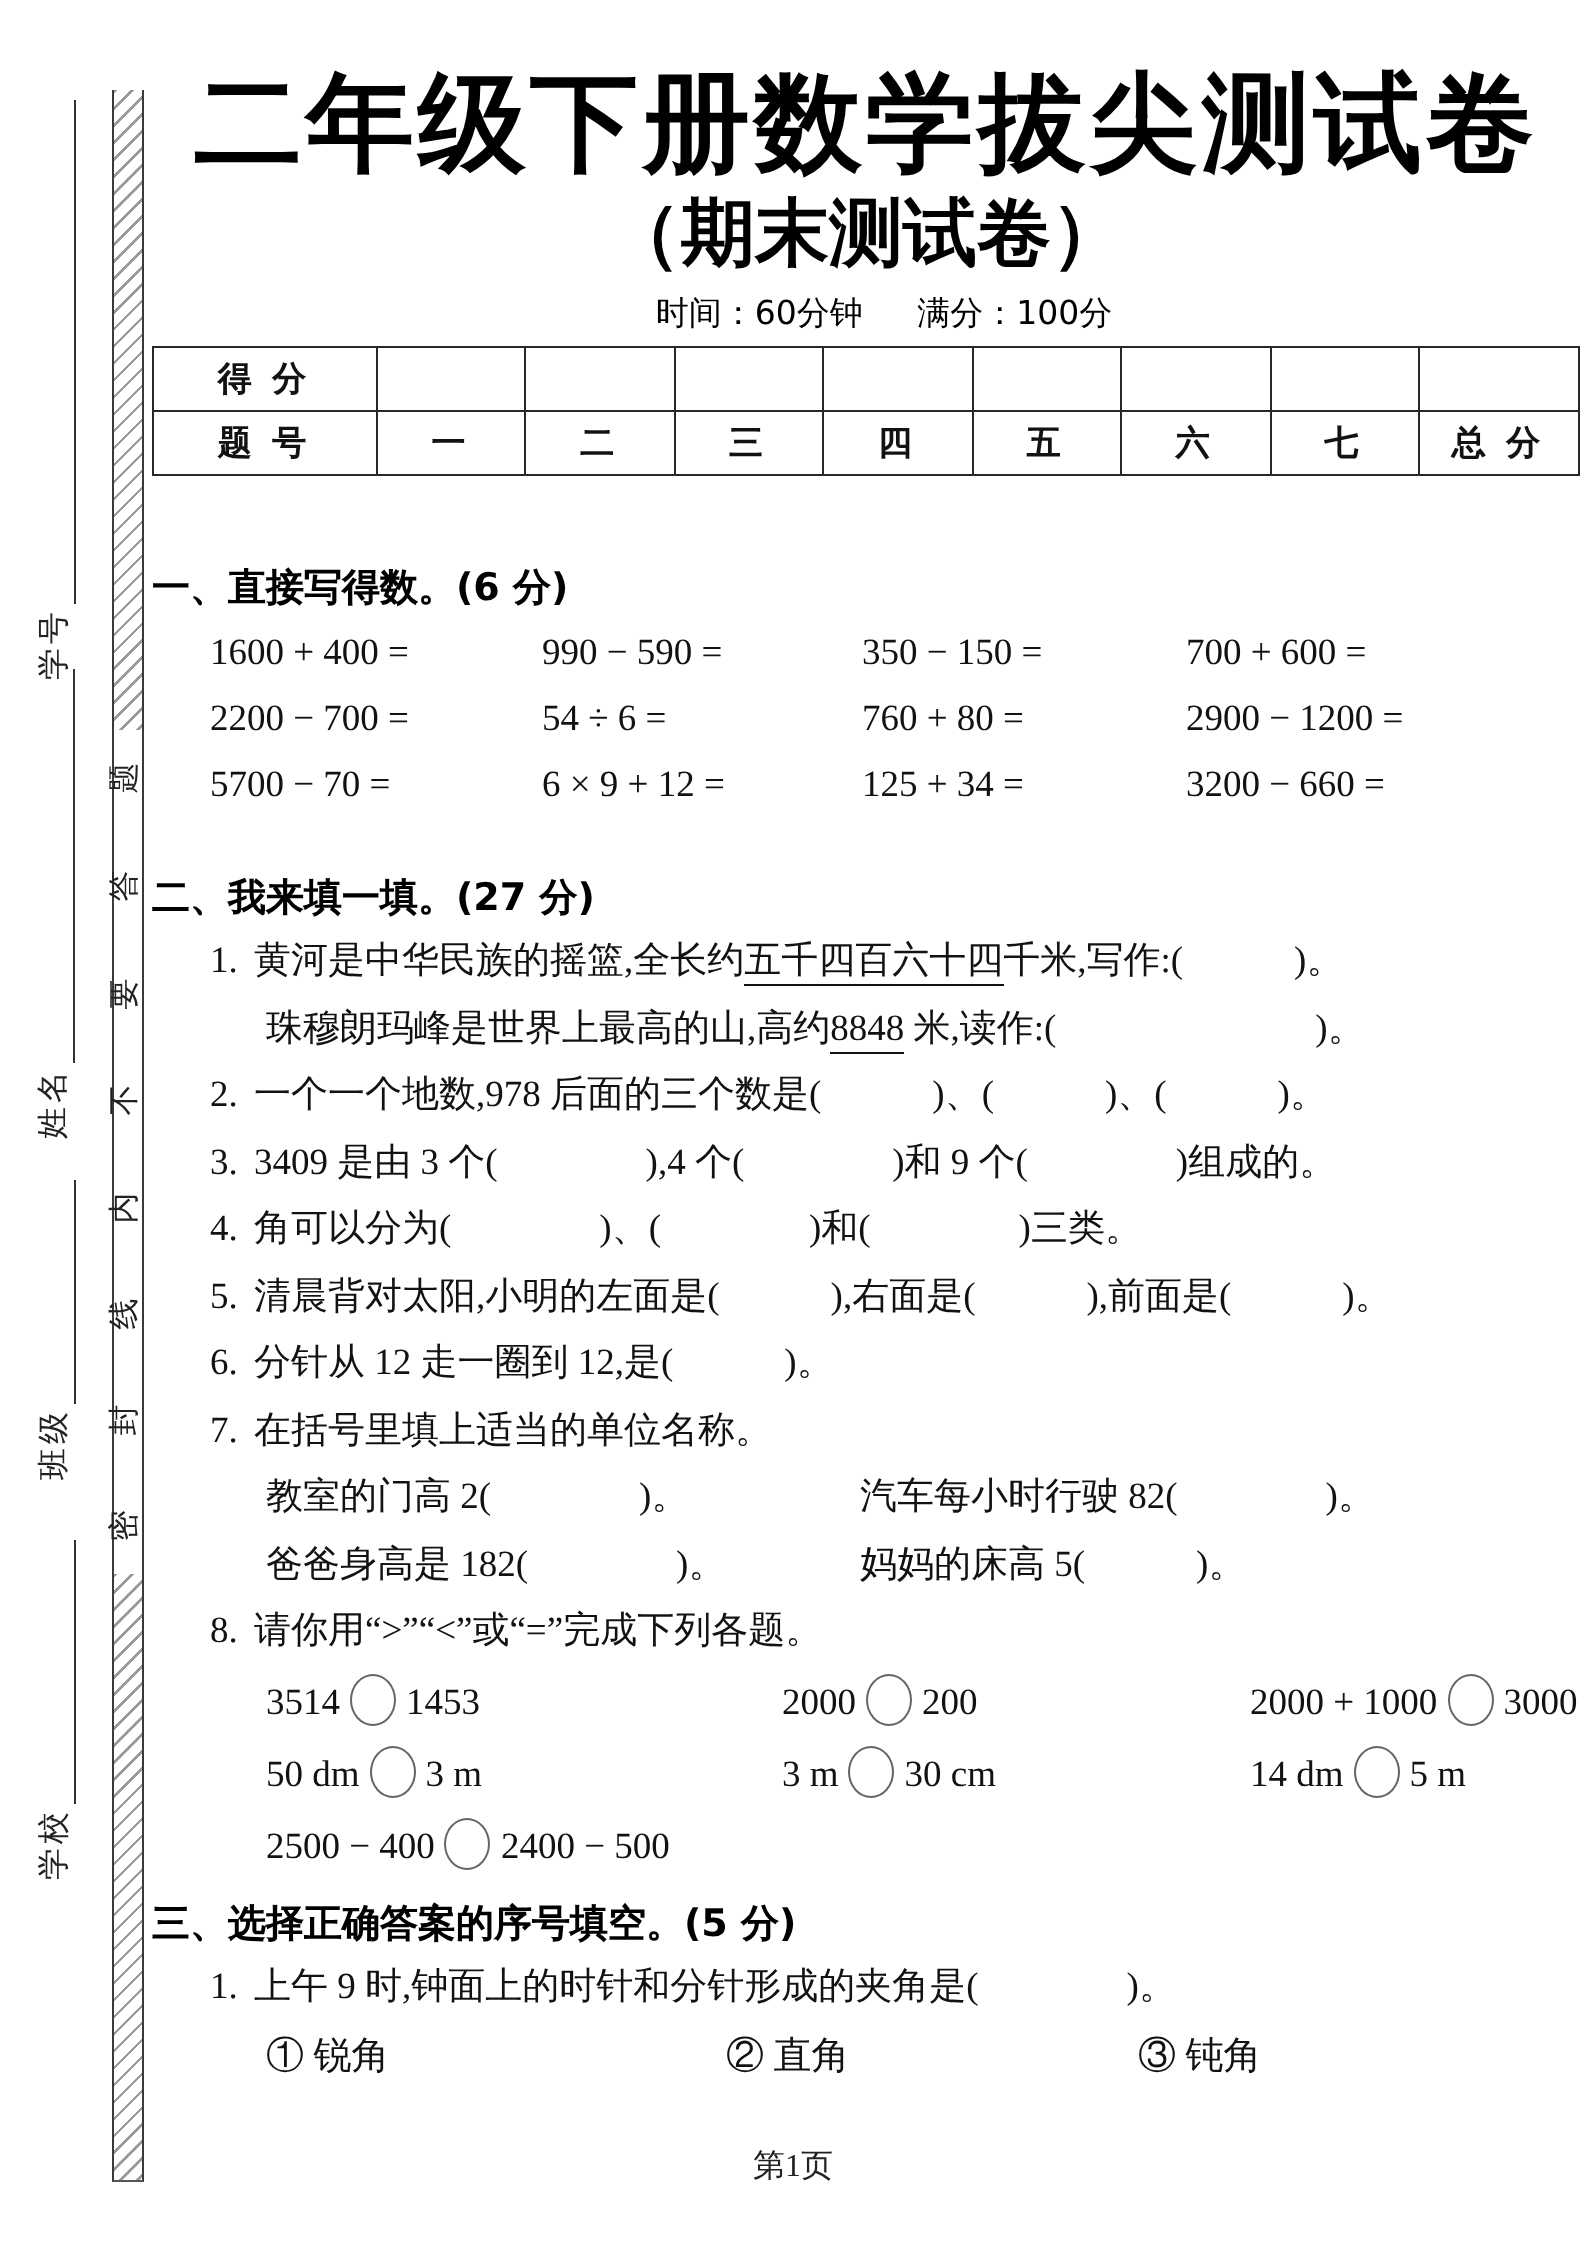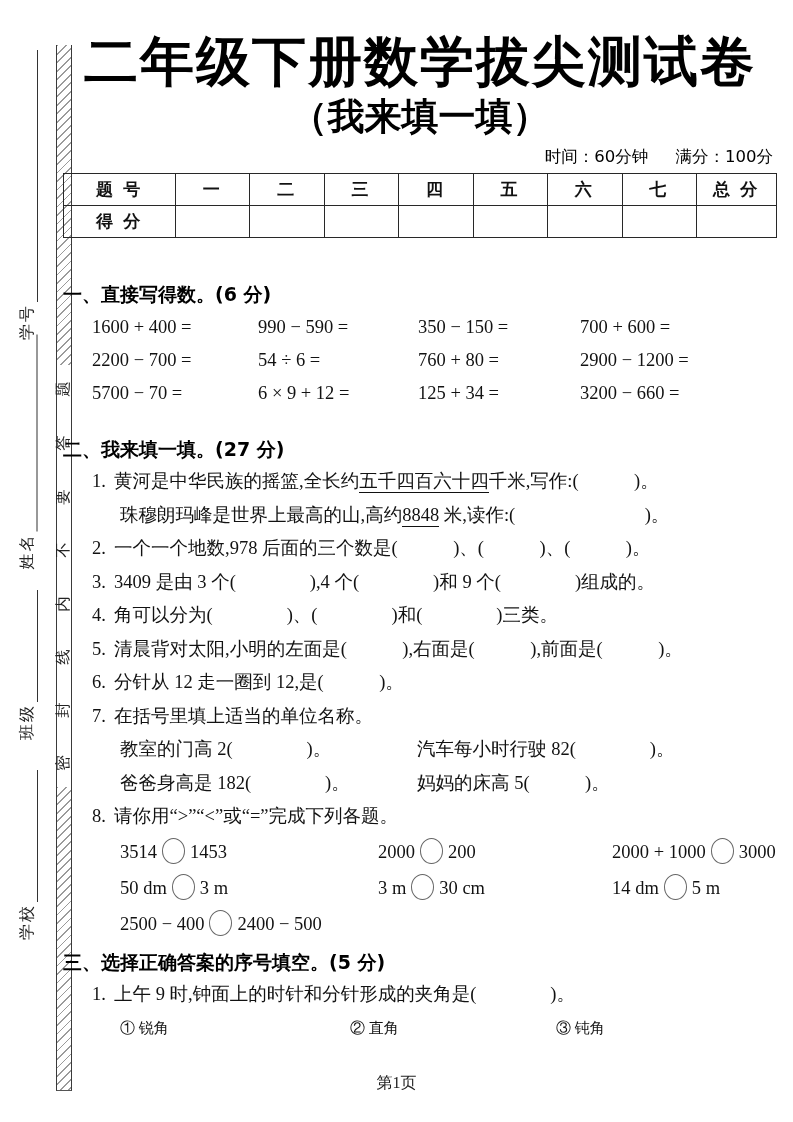--- a/index.html
+++ b/index.html
@@ -22,33 +22,33 @@
     position:absolute;left:50px;width:26px;height:18px;text-align:center;
     font-size:15.5px;line-height:18px;transform:rotate(-90deg);color:#222;
   }
   .sidebar-field{
     position:absolute;height:20px;display:flex;align-items:flex-end;
     transform:rotate(-90deg);font-size:16px;color:#222;white-space:nowrap;
   }
   .f-label{letter-spacing:2px;padding-right:2px;}
   .f-line{flex:1;border-bottom:1.2px solid #333;height:15px;min-width:60px;}
   
-  .content{position:absolute;left:63px;top:0;width:714px;}
+  .content{position:absolute;left:76px;top:0;width:714px;}
   .page-title{
     margin:34px 0 0;text-align:center;white-space:nowrap;
     font-family:"DejaVu Sans","Liberation Sans",sans-serif;
     font-weight:900;font-size:54px;line-height:1.05;letter-spacing:2px;color:#000;
   }
   .page-subtitle{
     margin-top:6px;text-align:center;
     font-family:"DejaVu Sans","Liberation Sans",sans-serif;
     font-weight:800;font-size:37px;line-height:1.1;color:#000;
   }
   .meta{
-    margin-top:9px;text-align:right;padding-right:4px;
+    margin-top:9px;text-align:center;padding-right:4px;
     font-family:"DejaVu Sans","Liberation Sans",sans-serif;
     font-size:16.5px;color:#000;
   }
   .meta .meta-part{margin-left:22px;}
   table.score{
     width:100%;border-collapse:collapse;table-layout:fixed;margin-top:5px;
   }
   table.score td{
     border:1.6px solid #282828;height:29px;text-align:center;
     font-weight:700;font-size:17px;letter-spacing:3px;
@@ -77,21 +77,21 @@
     padding-left:57px;font-size:18.5px;line-height:36px;gap:28px;
   }
   .cmp-row-last{display:flex;gap:64px;padding-left:57px;font-size:18.5px;line-height:36px;}
   .circle{
     display:inline-block;width:21px;height:24px;border:1.3px solid #666;
     border-radius:50%;vertical-align:-6px;margin:0 5px;background:#fff;
   }
   #sec3-title{margin-top:4px;}
   .options{
     display:grid;grid-template-columns:230px 206px 1fr;
-    padding-left:57px;font-size:15px;line-height:35px;
+    padding-left:57px;font-size:19px;line-height:35px;
   }
   .page-footer{
     position:absolute;left:0;right:0;bottom:28px;text-align:center;
     font-family:Liberation Serif, serif;font-size:16px;color:#222;
   }
 </style>
 </head>
 <body>
 
 <div class="seal-strip">
@@ -121,61 +121,61 @@
   <span class="f-line"></span>
 </div>
 <div class="sidebar-field" style="width:170px;left:-57px;top:845px;">
   <span class="f-label">学校</span>
   <span class="f-line"></span>
 </div>
 
 <div class="content">
 
   <div class="page-title">二年级下册数学拔尖测试卷</div>
-  <div class="page-subtitle">（我来填一填）</div>
+  <div class="page-subtitle">（期末测试卷）</div>
 
   <div class="meta">
     <span class="meta-part">时间：60分钟</span>
     <span class="meta-part">满分：100分</span>
   </div>
 
   <table class="score">
     <colgroup>
       <col style="width:112px">
       <col>
         <col>
         <col>
         <col>
         <col>
         <col>
         <col>
       <col style="width:80px">
     </colgroup>
     <tbody>
         <tr>
+      <td>得 分</td>
+      <td></td>
+      <td></td>
+      <td></td>
+      <td></td>
+      <td></td>
+      <td></td>
+      <td></td>
+      <td></td>
+    </tr>
+    <tr>
       <td>题 号</td>
       <td>一</td>
       <td>二</td>
       <td>三</td>
       <td>四</td>
       <td>五</td>
       <td>六</td>
       <td>七</td>
       <td>总 分</td>
-    </tr>
-    <tr>
-      <td>得 分</td>
-      <td></td>
-      <td></td>
-      <td></td>
-      <td></td>
-      <td></td>
-      <td></td>
-      <td></td>
-      <td></td>
     </tr>
   </tbody>
     </table>
 
   <div class="sec-title" id="sec1-title">一、直接写得数。(6 分)</div>
   <div class="calc-grid">
     <span>1600 + 400 =</span>
     <span>990 − 590 =</span>
     <span>350 − 150 =</span>
     <span>700 + 600 =</span>

